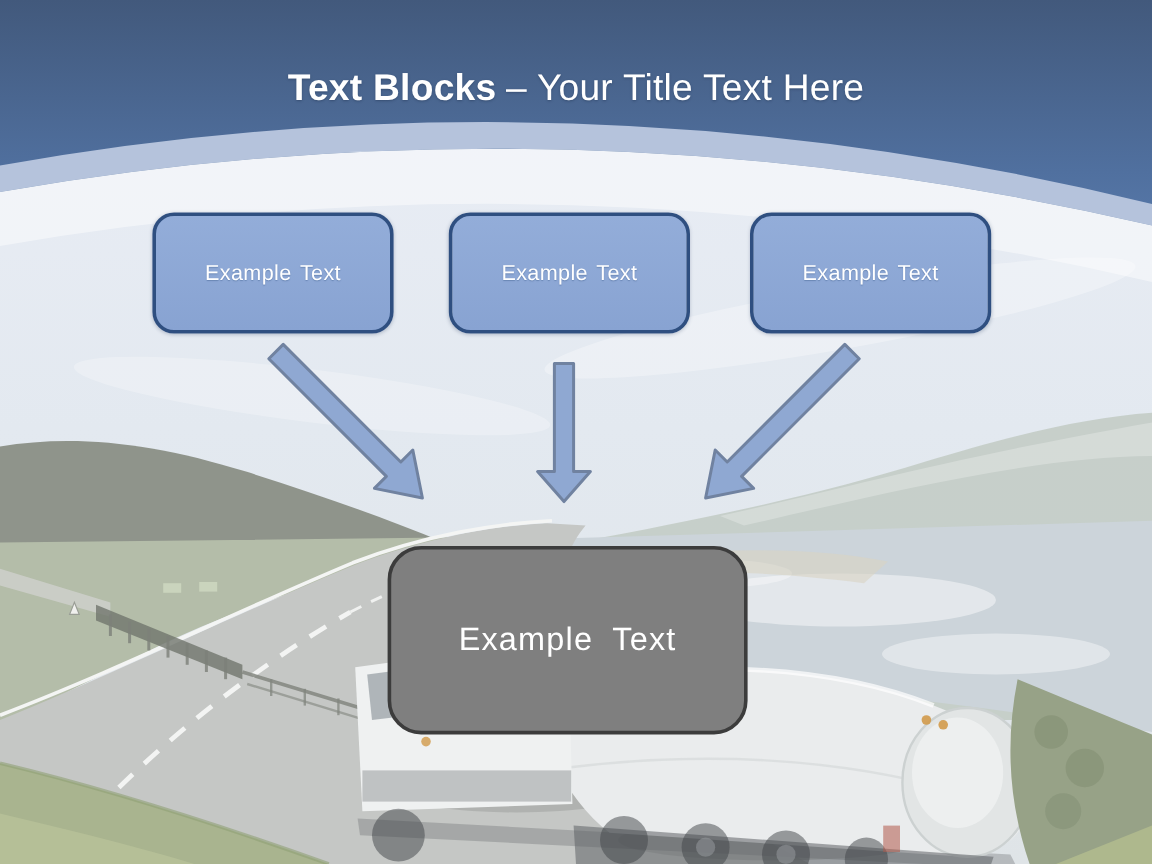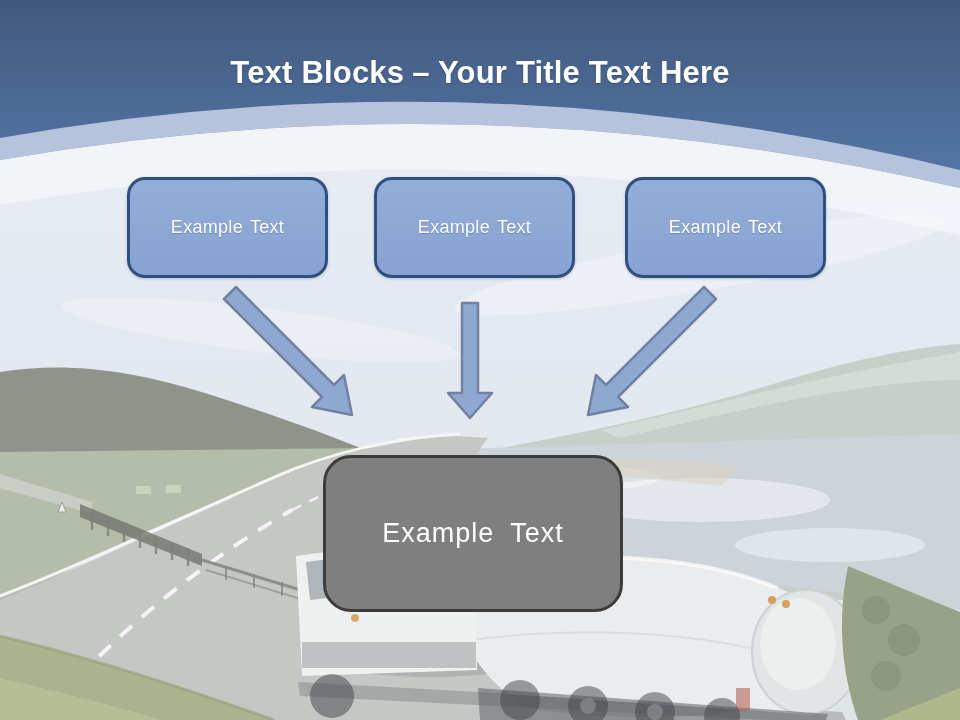--- a/index.html
+++ b/index.html
@@ -9,21 +9,21 @@
     background:#4a6594;
   }
   .bg-svg{position:absolute;left:0;top:0;width:960px;height:720px;display:block;}
   .title{
     position:absolute;left:0;top:54px;width:960px;text-align:center;
     color:#ffffff;font-size:31px;line-height:38px;letter-spacing:.2px;
     text-shadow:0 1px 2px rgba(20,35,60,.35);
     white-space:nowrap;
   }
   .title .t-bold{font-weight:700;margin-right:8px;text-align:center;}
-  .title .t-reg{font-weight:700;}
+  .title .t-reg{font-weight:400;}
   .block{
     position:absolute;top:177px;width:201px;height:101px;
     background:linear-gradient(180deg,#93add9 0%,#89a3d2 70%,#8son 100%);
     background:linear-gradient(180deg,#93add9 0%,#88a3d2 100%);
     border:3px solid #2f4f80;border-radius:18px;
     box-sizing:border-box;
     display:flex;align-items:center;justify-content:center;
     box-shadow:0 1px 3px rgba(40,60,95,.25);
   }
   .block-1{left:127px;}

